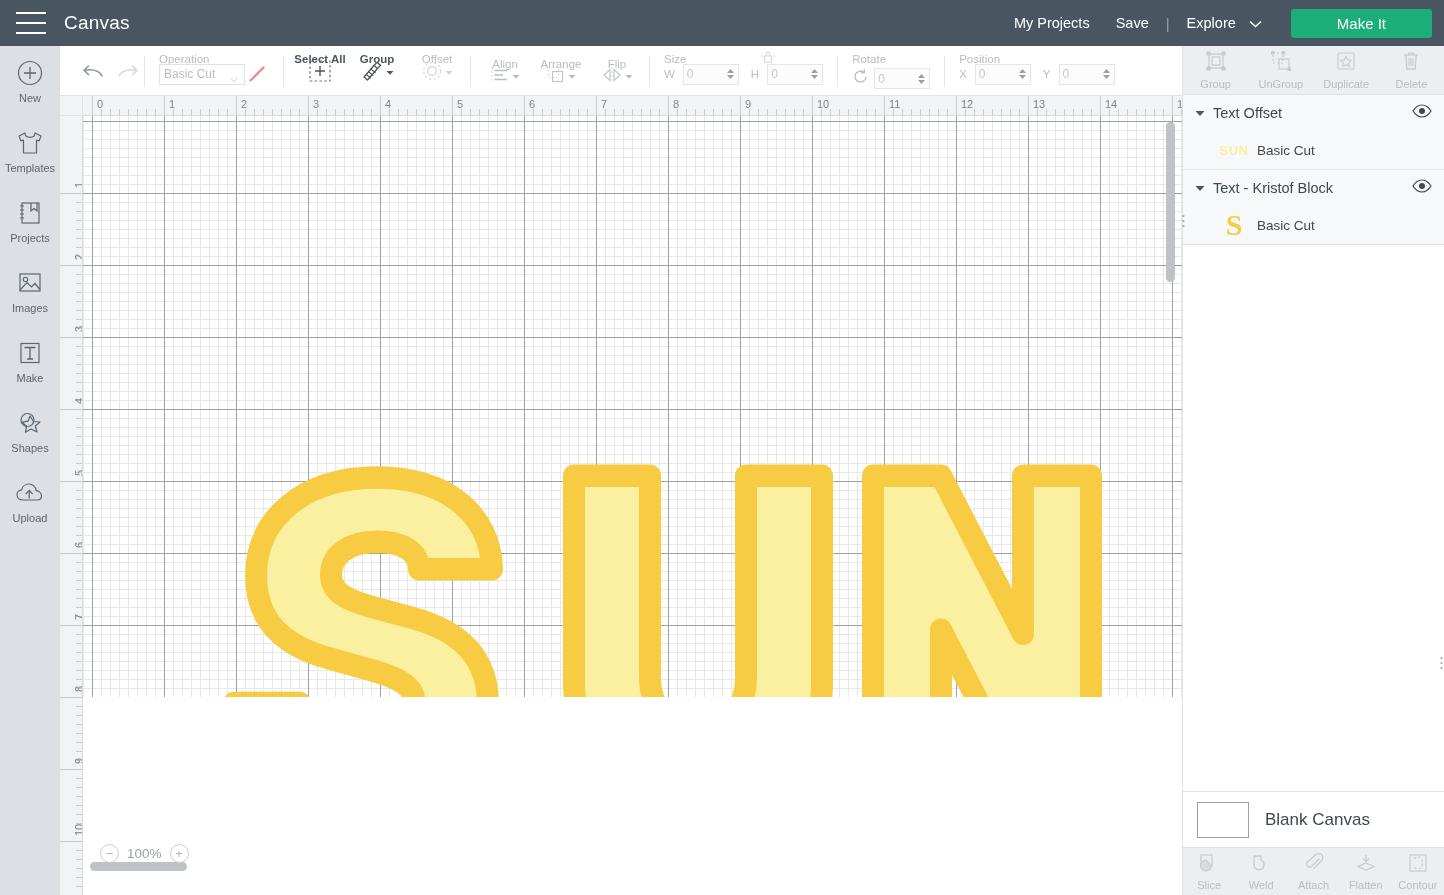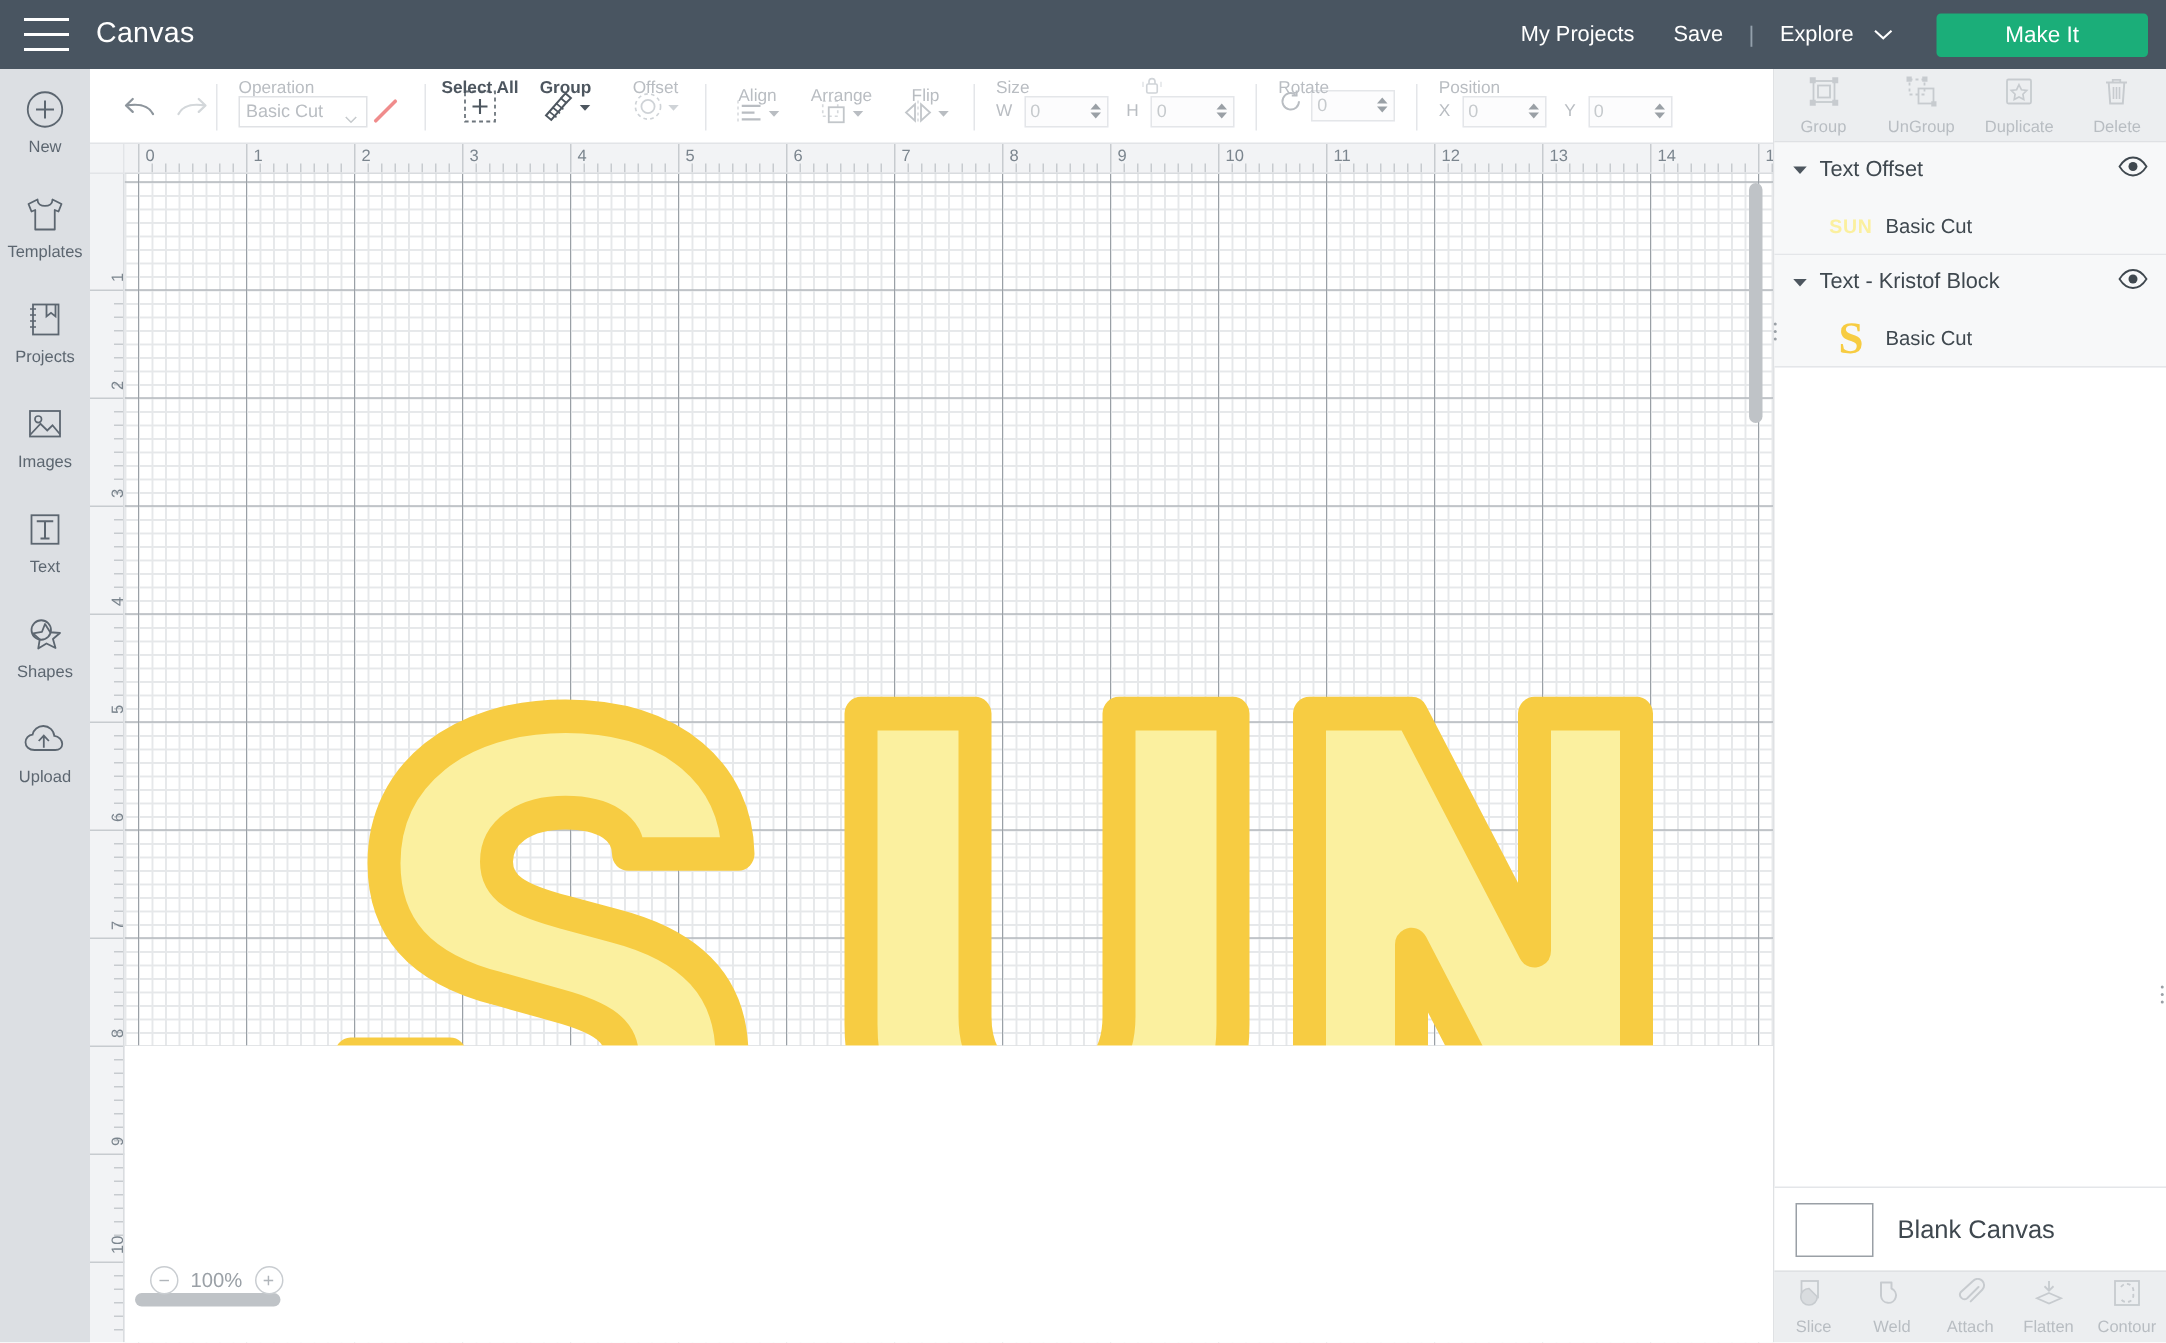--- a/index.html
+++ b/index.html
@@ -278,21 +278,21 @@
       <span class="rlabel">Images</span>
     </div>
 
     <div class="rail-item">
       <span class="ricon">
         <svg width="26" height="26" viewBox="0 0 26 26">
             <rect x="4" y="3.5" width="18" height="19" fill="none" stroke="#5c6670" stroke-width="1.2"></rect>
             <path d="M7.5 7.5 H18.5 M13 7.5 V19 M10 19 H16" stroke="#5c6670" stroke-width="1.3" fill="none"></path>
           </svg>
       </span>
-      <span class="rlabel">Text</span>
+      <span class="rlabel">Make</span>
     </div>
 
     <div class="rail-item">
       <span class="ricon">
         <svg width="26" height="26" viewBox="0 0 26 26">
             <circle cx="10.5" cy="10" r="6.5" fill="none" stroke="#5c6670" stroke-width="1.2"></circle>
             <path d="M13 6 L16.5 11.5 L23 12 L18.3 16 L20 22 L14 19 L8.5 22.3 L9.5 16.3 L5 12.2 L11 11.2 Z" fill="none" stroke="#5c6670" stroke-width="1.2" stroke-linejoin="round"></path>
           </svg>
       </span>
       <span class="rlabel">Shapes</span>
@@ -461,21 +461,21 @@
             <svg width="9" height="14" viewBox="0 0 9 14">
                 <path d="M4.5 2 L8 6 L1 6 Z" fill="#9aa0a6"></path>
                 <path d="M4.5 12 L8 8 L1 8 Z" fill="#9aa0a6"></path>
               </svg>
           </span>
         </div>
       </div>
     </div>
     <div class="tb-sep"></div>
 
-    <div class="tb-group" style="padding-left:14px; padding-right:14px; align-items:flex-start;">
+    <div class="tb-group" style="padding-left:14px; padding-right:14px; align-items:flex-end;">
       <div class="tb-label" style="left:14px;">Rotate</div>
       <div style="display:flex; align-items:center; margin-top:13px; gap:5px;">
         <span>
           <svg width="17" height="17" viewBox="0 0 17 17">
               <path d="M14 8.5 A5.5 5.5 0 1 1 11.6 4" fill="none" stroke="#b9bdc2" stroke-width="1.3"></path>
               <path d="M12.4 1.4 L12.4 4.6 L9.2 4.6" fill="none" stroke="#b9bdc2" stroke-width="1.3"></path>
             </svg>
         </span>
         <div class="num-field">
           <span>0</span>

